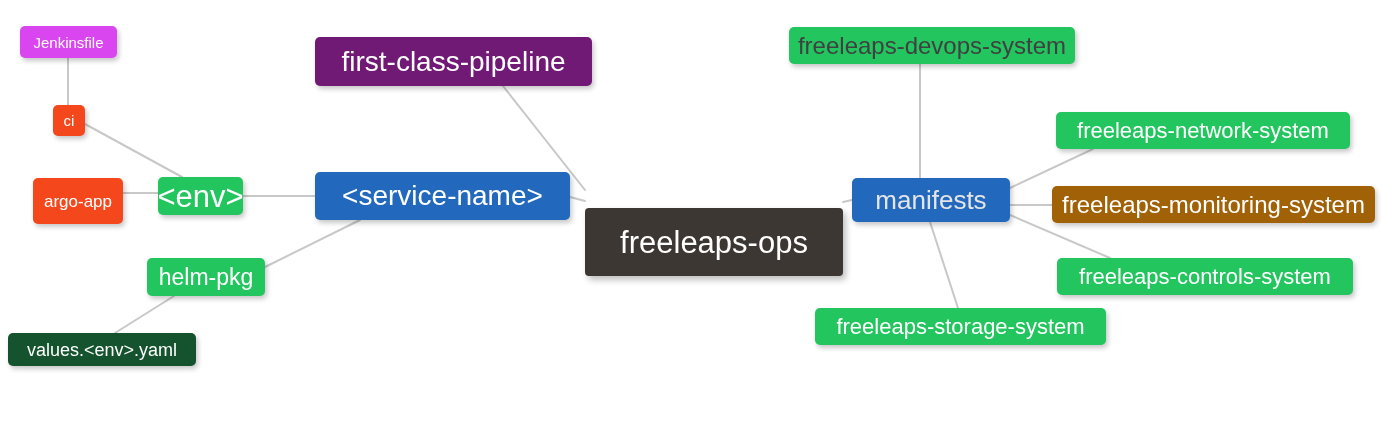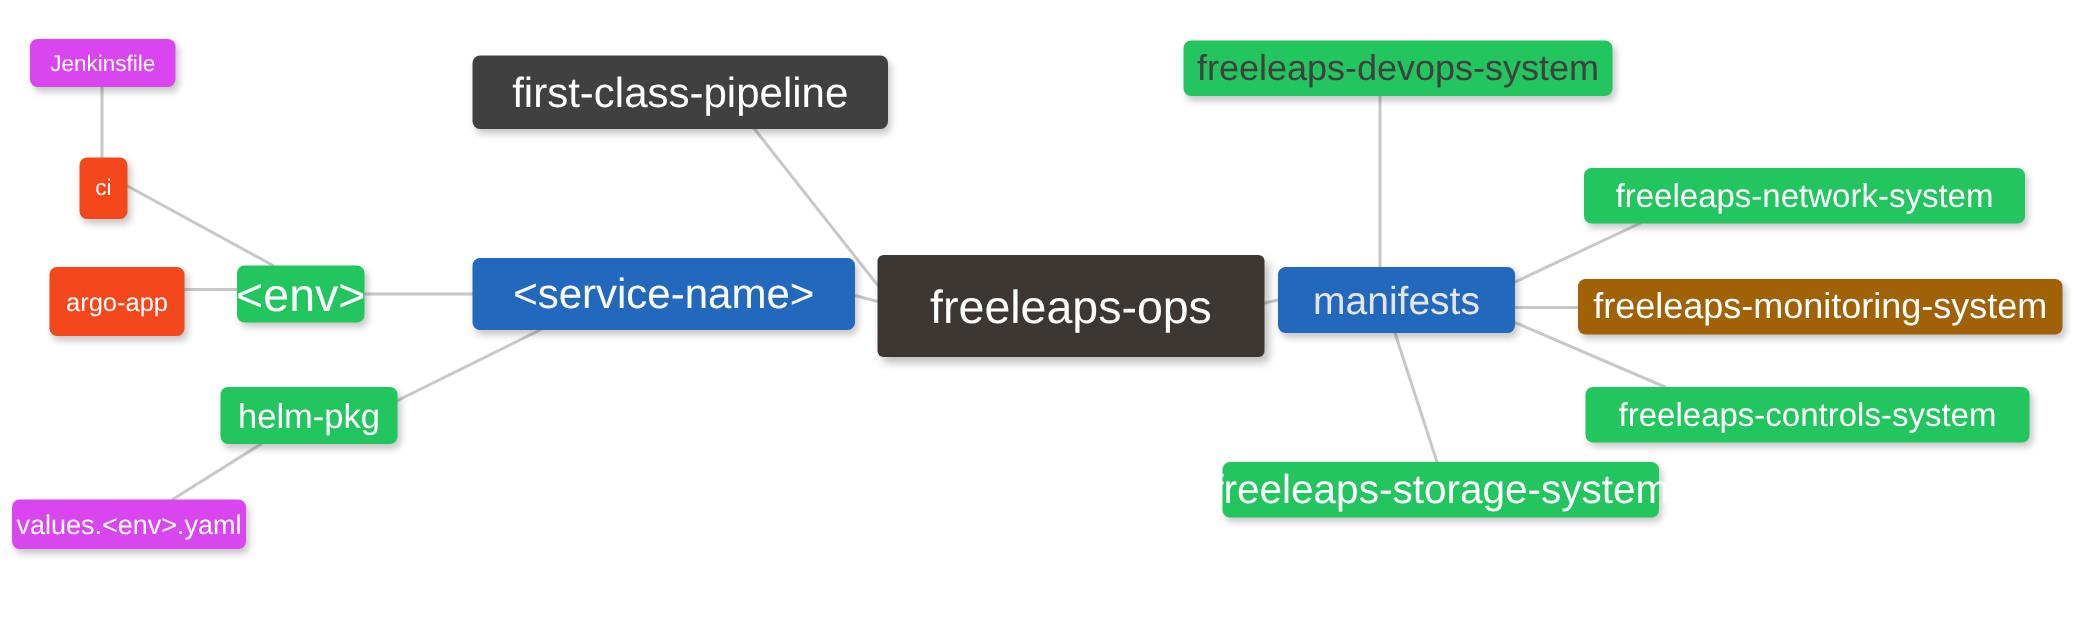--- a/index.html
+++ b/index.html
@@ -36,20 +36,21 @@
     color: #ffffff;
     white-space: nowrap;
     box-shadow: 2px 3px 5px rgba(0,0,0,0.22);
     letter-spacing: 0px;
     line-height: 1;
     padding: 0 10px;
   }
   .node.root {
     border-radius: 4px;
     box-shadow: 3px 4px 6px rgba(0,0,0,0.25);
+    margin-top: 38px;
   }
 </style>
 </head>
 <body>
 
 <div id="canvas">
   <svg id="links" viewBox="0 0 1390 421">
       <line x1="585" y1="190" x2="503" y2="86" stroke="#c8c8c8" stroke-width="2" stroke-linecap="round"></line>
       <line x1="585" y1="201" x2="570" y2="197" stroke="#c8c8c8" stroke-width="2" stroke-linecap="round"></line>
       <line x1="843" y1="202" x2="852" y2="200" stroke="#c8c8c8" stroke-width="2" stroke-linecap="round"></line>
@@ -60,28 +61,28 @@
       <line x1="68" y1="105" x2="68" y2="58" stroke="#c8c8c8" stroke-width="2" stroke-linecap="round"></line>
       <line x1="174" y1="296" x2="115" y2="333" stroke="#c8c8c8" stroke-width="2" stroke-linecap="round"></line>
       <line x1="920" y1="178" x2="920" y2="64" stroke="#c8c8c8" stroke-width="2" stroke-linecap="round"></line>
       <line x1="1010" y1="188" x2="1093" y2="149" stroke="#c8c8c8" stroke-width="2" stroke-linecap="round"></line>
       <line x1="1010" y1="205" x2="1052" y2="205" stroke="#c8c8c8" stroke-width="2" stroke-linecap="round"></line>
       <line x1="1010" y1="215" x2="1110" y2="258" stroke="#c8c8c8" stroke-width="2" stroke-linecap="round"></line>
       <line x1="930" y1="222" x2="958" y2="308" stroke="#c8c8c8" stroke-width="2" stroke-linecap="round"></line>
     </svg>
   <div id="node-layer">
       <div class="node root" style="left: 585px; top: 170px; width: 258px; height: 68px; background: rgb(61, 55, 51); color: rgb(255, 255, 255); font-size: 31px;">freeleaps-ops</div>
-      <div class="node" style="left: 315px; top: 37px; width: 277px; height: 49px; background: #404040; color: rgb(255, 255, 255); font-size: 28px;">first-class-pipeline</div>
+      <div class="node" style="left: 315px; top: 37px; width: 277px; height: 49px; background: #701a75; color: rgb(255, 255, 255); font-size: 28px;">first-class-pipeline</div>
       <div class="node" style="left: 315px; top: 172px; width: 255px; height: 48px; background: rgb(34, 105, 189); color: rgb(255, 255, 255); font-size: 28px; padding-left: 10px;">&lt;service-name&gt;</div>
       <div class="node" style="left: 852px; top: 178px; width: 158px; height: 44px; background: rgb(34, 105, 189); color: #e5e5e5; font-size: 26px;">manifests</div>
       <div class="node" style="left: 158px; top: 177px; width: 85px; height: 38px; background: rgb(34, 197, 94); color: rgb(255, 255, 255); font-size: 31px;">&lt;env&gt;</div>
       <div class="node" style="left: 147px; top: 258px; width: 118px; height: 38px; background: rgb(34, 197, 94); color: rgb(255, 255, 255); font-size: 23px;">helm-pkg</div>
       <div class="node" style="left: 20px; top: 26px; width: 97px; height: 32px; background: #d946ef; color: rgb(255, 255, 255); font-size: 15px;">Jenkinsfile</div>
-      <div class="node" style="left: 53px; top: 105px; width: 32px; height: 41px; background: rgb(244, 71, 28); color: rgb(255, 255, 255); font-size: 15px;">ci</div>
+      <div class="node" style="left: 53px; top: 105px; width: 32px; height: 31px; background: rgb(244, 71, 28); color: rgb(255, 255, 255); font-size: 15px;">ci</div>
       <div class="node" style="left: 33px; top: 178px; width: 90px; height: 46px; background: rgb(244, 71, 28); color: rgb(255, 255, 255); font-size: 17px;">argo-app</div>
-      <div class="node" style="left: 8px; top: 333px; width: 156px; height: 33px; background: #d946ef; color: rgb(255, 255, 255); font-size: 18px;">values.&lt;env&gt;.yaml</div>
+      <div class="node" style="left: 8px; top: 333px; width: 188px; height: 33px; background: #14532d; color: rgb(255, 255, 255); font-size: 18px;">values.&lt;env&gt;.yaml</div>
       <div class="node" style="left: 789px; top: 27px; width: 286px; height: 37px; background: rgb(34, 197, 94); color: #404040; font-size: 24px;">freeleaps-devops-system</div>
       <div class="node" style="left: 1056px; top: 112px; width: 294px; height: 37px; background: rgb(34, 197, 94); color: rgb(255, 255, 255); font-size: 22px; text-align: right;">freeleaps-network-system</div>
       <div class="node" style="left: 1052px; top: 186px; width: 323px; height: 37px; background: #a16207; color: rgb(255, 255, 255); font-size: 24px;">freeleaps-monitoring-system</div>
       <div class="node" style="left: 1057px; top: 258px; width: 296px; height: 37px; background: rgb(34, 197, 94); color: rgb(255, 255, 255); font-size: 22px;">freeleaps-controls-system</div>
-      <div class="node" style="left: 815px; top: 308px; width: 291px; height: 37px; background: rgb(34, 197, 94); color: rgb(255, 255, 255); font-size: 27px;">freeleaps-storage-system</div>
+      <div class="node" style="left: 815px; top: 308px; width: 291px; height: 37px; background: rgb(34, 197, 94); color: rgb(255, 255, 255); font-size: 22px;">freeleaps-storage-system</div>
     </div>
 </div>
 
 </body></html>

